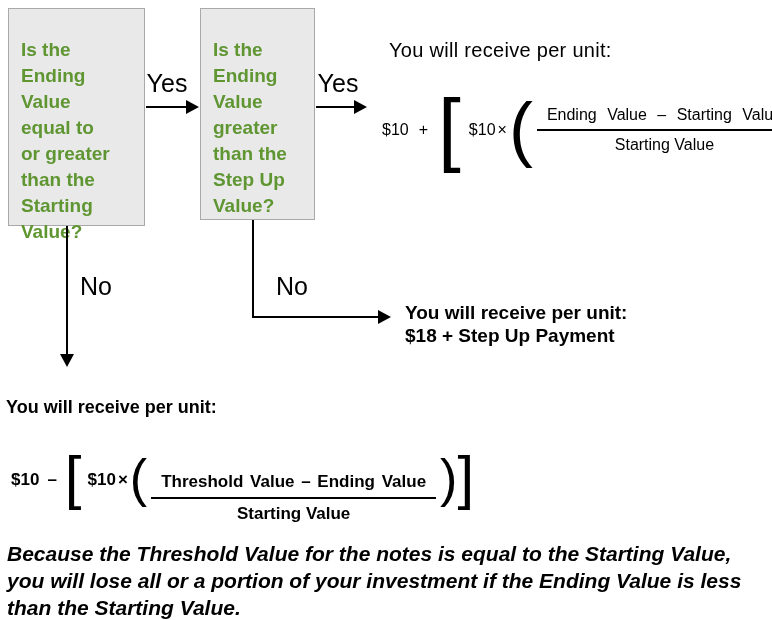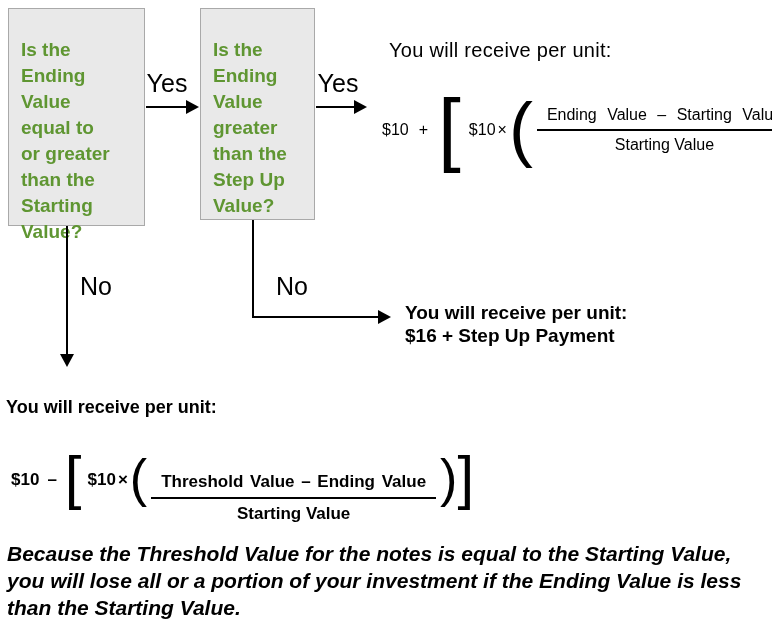--- a/index.html
+++ b/index.html
@@ -99,21 +99,21 @@
     <span class="tok big par mr4">(</span>
     <span class="tok frac">
       <span class="num" style="display:block;">Ending Value – Starting Value</span>
       <span class="den" style="display:block;">Starting Value</span>
     </span>
 
   </div>
 
   <div class="outcome-mid" style="left:405px;top:301px;">
     <div>You will receive per unit:</div>
-    <div>$16 + Step Up Payment</div>
+    <div>$18 + Step Up Payment</div>
   </div>
 
   <div class="heading-bold" style="left:6px;top:397px;">You will receive per unit:</div>
 
   <div class="formula f-bot" style="left:11px;top:446px;height:68px;">
     <span class="tok mr8">$10</span>
     <span class="tok mr8">–</span>
     <span class="tok big brk mr6">[</span>
     <span class="tok mr2">$10</span>
     <span class="tok mr2">×</span>

